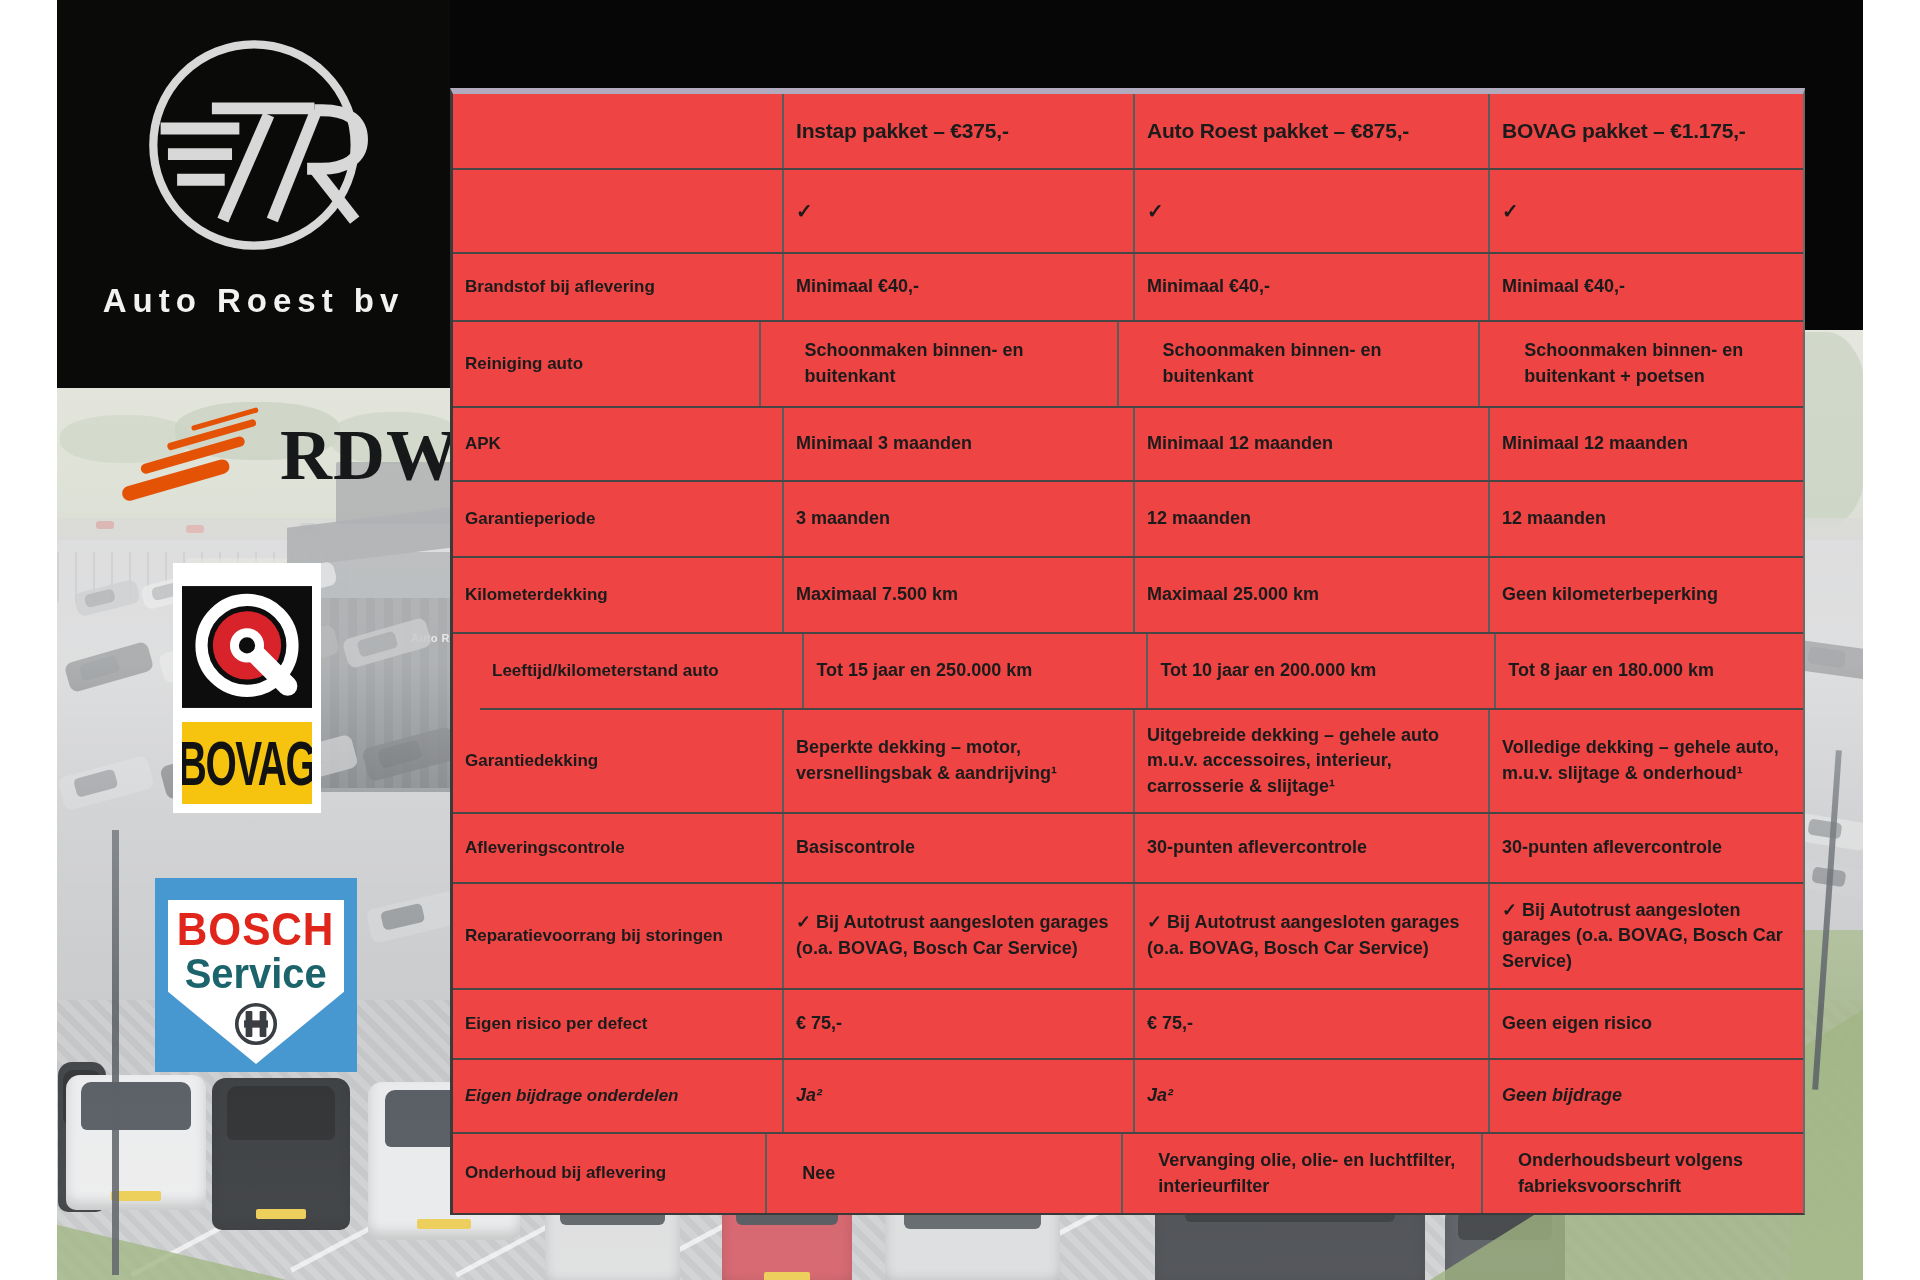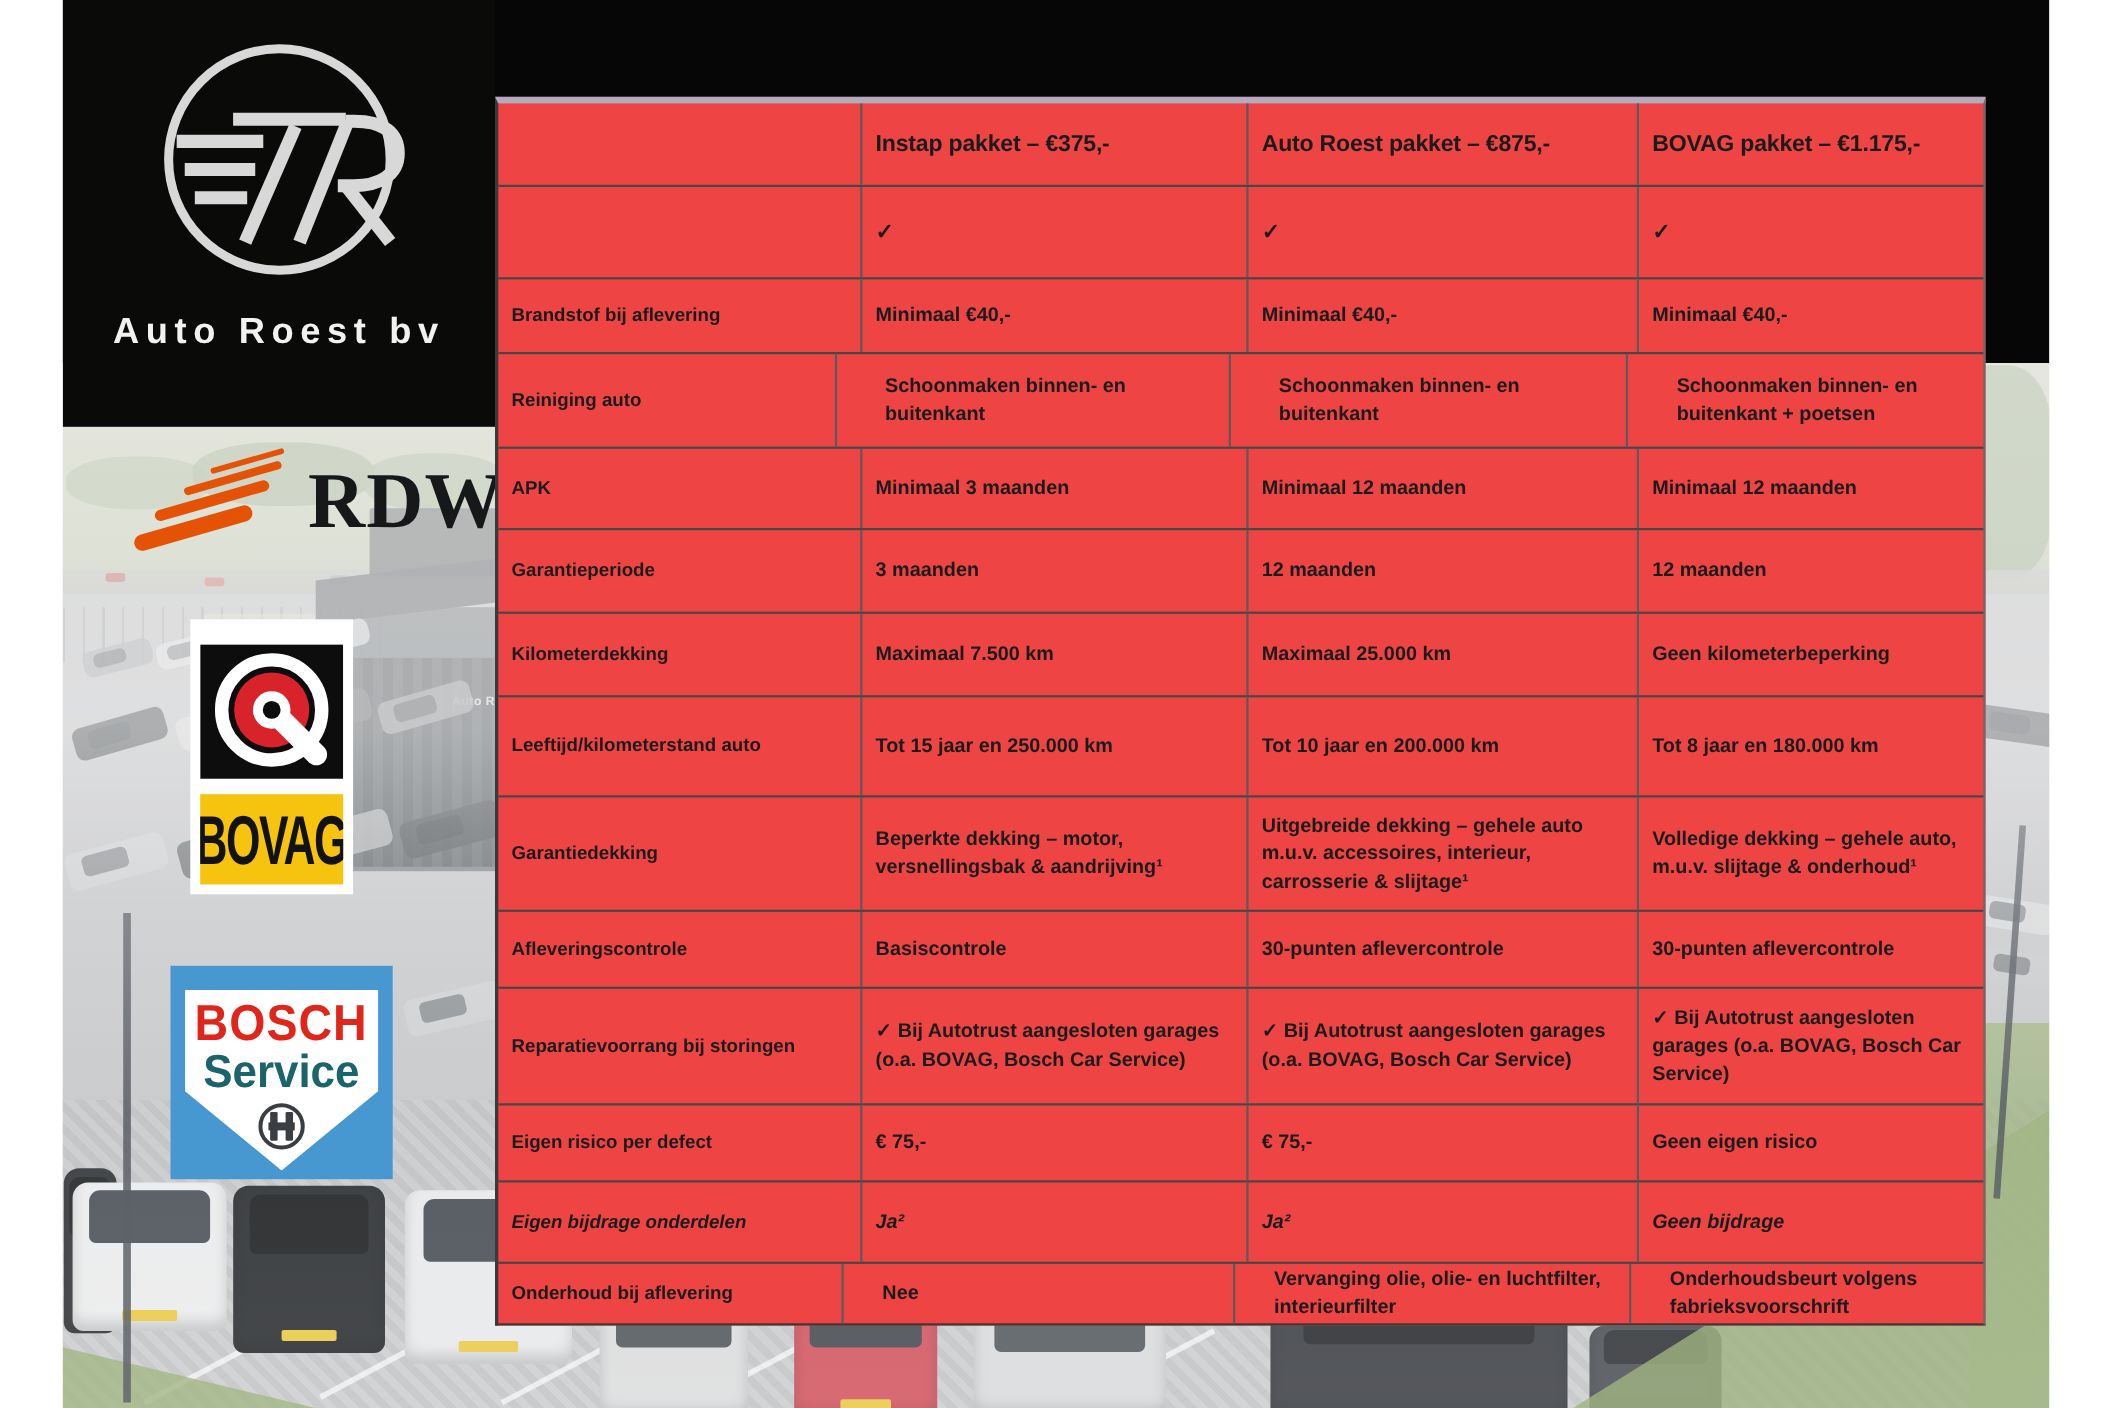--- a/index.html
+++ b/index.html
@@ -244,21 +244,21 @@
       <div class="tcell c3">12 maanden</div>
     </div>
 
     <div class="trow" style="height:76px;">
       <div class="tcell c0 label">Kilometerdekking</div>
       <div class="tcell c1">Maximaal 7.500 km</div>
       <div class="tcell c2">Maximaal 25.000 km</div>
       <div class="tcell c3">Geen kilometerbeperking</div>
     </div>
 
-    <div class="trow" style="height:91px;">
+    <div class="trow" style="height:76px;margin-left:27px;">
       <div class="tcell c0 label">Leeftijd/kilometerstand auto</div>
       <div class="tcell c1">Tot 15 jaar en 250.000 km</div>
       <div class="tcell c2">Tot 10 jaar en 200.000 km</div>
       <div class="tcell c3">Tot 8 jaar en 180.000 km</div>
     </div>
 
     <div class="trow" style="height:104px;">
       <div class="tcell c0 label">Garantiedekking</div>
       <div class="tcell c1">Beperkte dekking – motor, versnellingsbak &amp; aandrijving¹</div>
       <div class="tcell c2">Uitgebreide dekking – gehele auto m.u.v. accessoires, interieur, carrosserie &amp; slijtage¹</div>
@@ -286,21 +286,21 @@
       <div class="tcell c3">Geen eigen risico</div>
     </div>
 
     <div class="trow" style="height:74px;font-style:italic;">
       <div class="tcell c0 label">Eigen bijdrage onderdelen</div>
       <div class="tcell c1">Ja²</div>
       <div class="tcell c2">Ja²</div>
       <div class="tcell c3">Geen bijdrage</div>
     </div>
 
-    <div class="trow" style="height:54px;gap:23px;">
+    <div class="trow" style="height:79px;gap:23px;">
       <div class="tcell c0 label">Onderhoud bij aflevering</div>
       <div class="tcell c1">Nee</div>
       <div class="tcell c2">Vervanging olie, olie- en luchtfilter, interieurfilter</div>
       <div class="tcell c3">Onderhoudsbeurt volgens fabrieksvoorschrift</div>
     </div>
 
   </div>
 
   <div class="strip strip-left"></div>
   <div class="strip strip-right"></div>

